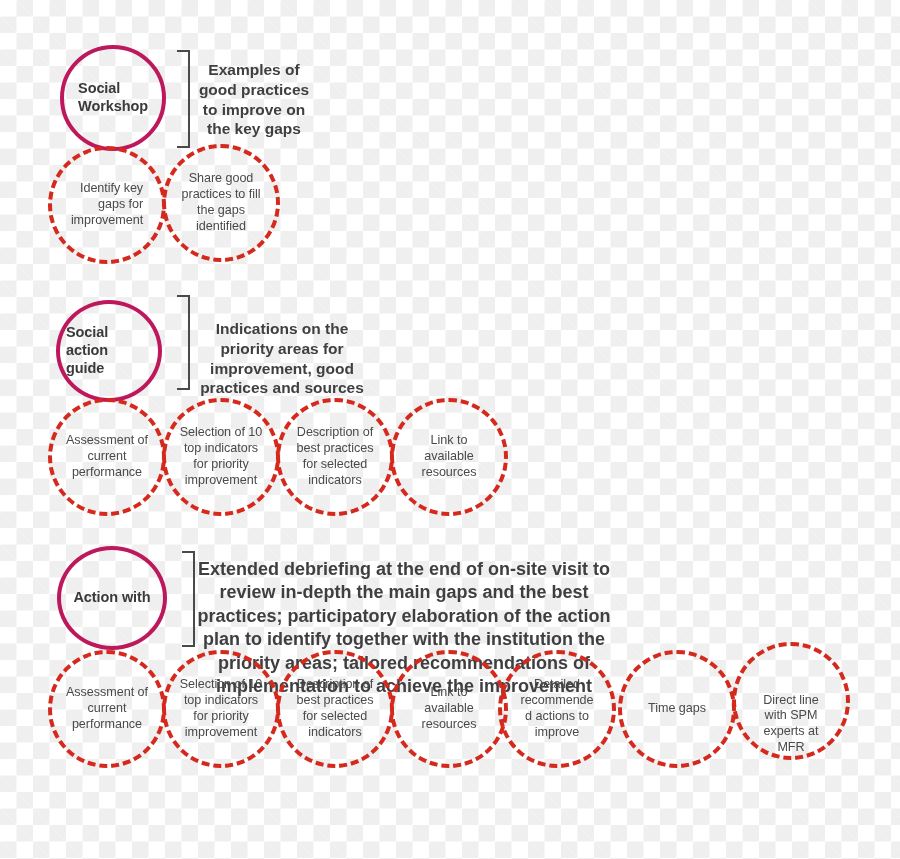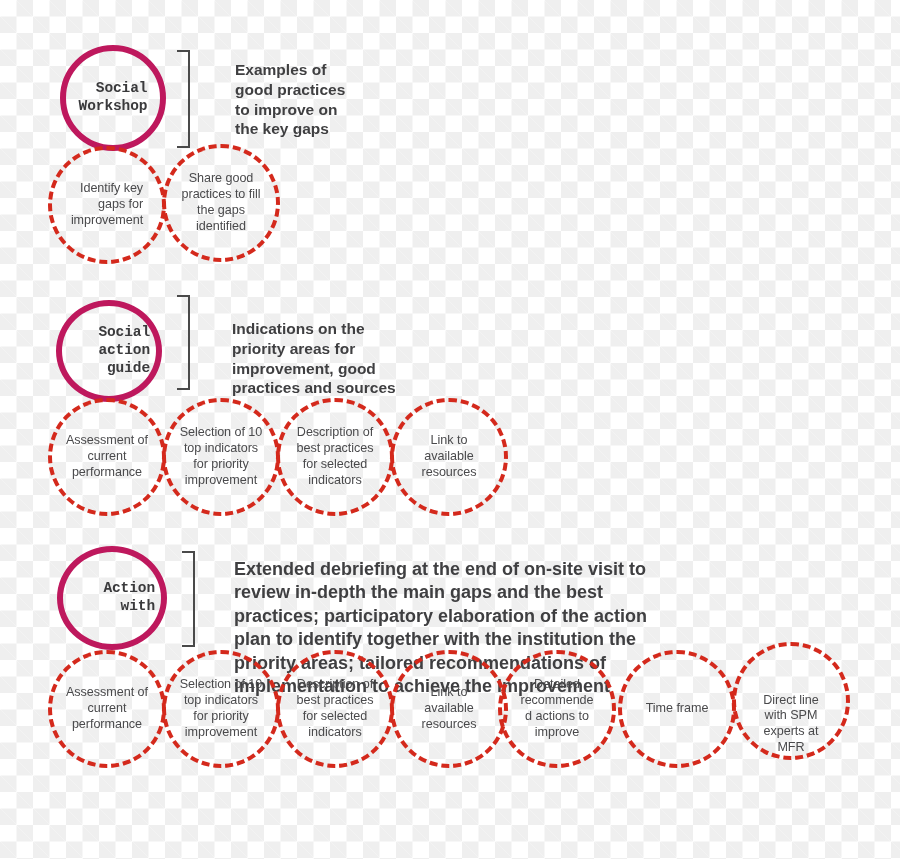--- a/index.html
+++ b/index.html
@@ -24,26 +24,25 @@
     position: relative;
     width: 900px;
     height: 859px;
   }
 
   
   .stage-circle {
     position: absolute;
     box-sizing: border-box;
     border-radius: 50%;
-    border: 6px solid #be185d;
+    border: 4px solid #be185d;
     display: flex;
     align-items: center;
     justify-content: center;
-    text-align: right;
-    font-family: Liberation Mono, monospace;
+    text-align: left;
   }
   .stage-circle .stage-label {
     font-size: 14.5px;
     font-weight: 700;
     color: #3a3a3c;
     line-height: 1.22;
     letter-spacing: -0.1px;
     padding: 0 6px;
   }
 
@@ -53,24 +52,23 @@
     box-sizing: border-box;
     border: 2px solid #4a4a4a;
     border-left: none;
     width: 13px;
   }
 
   
   .desc {
     position: absolute;
     color: #3f3f41;
-    text-align: left;
+    text-align: center;
     font-weight: 700;
     line-height: 1.28;
-    margin-left: 42px;
   }
   .desc.d1 { font-size: 15.5px; }
   .desc.d2 { font-size: 15.5px; }
   .desc.d3 { font-size: 18px; line-height: 1.3; }
 
   
   .step-circle {
     position: absolute;
     box-sizing: border-box;
     border-radius: 50%;
@@ -162,21 +160,21 @@
       <div class="step-circle" style="left:276px; top:650px;">
         <span class="step-label">Description of<br>best practices<br>for selected<br>indicators</span>
       </div>
       <div class="step-circle" style="left:390px; top:650px;">
         <span class="step-label">Link to<br>available<br>resources</span>
       </div>
       <div class="step-circle" style="left:498px; top:650px;">
         <span class="step-label">Detailed<br>recommende<br>d actions to<br>improve</span>
       </div>
       <div class="step-circle" style="left:618px; top:650px;">
-        <span class="step-label">Time frame</span>
+        <span class="step-label">Time gaps</span>
       </div>
       <div class="step-circle" style="left:732px; top:642px;align-items:flex-end;">
         <span class="step-label">Direct line<br>with SPM<br>experts at<br>MFR</span>
       </div>
     </div>
   </div>
 
 </div>
 
 </body></html>

